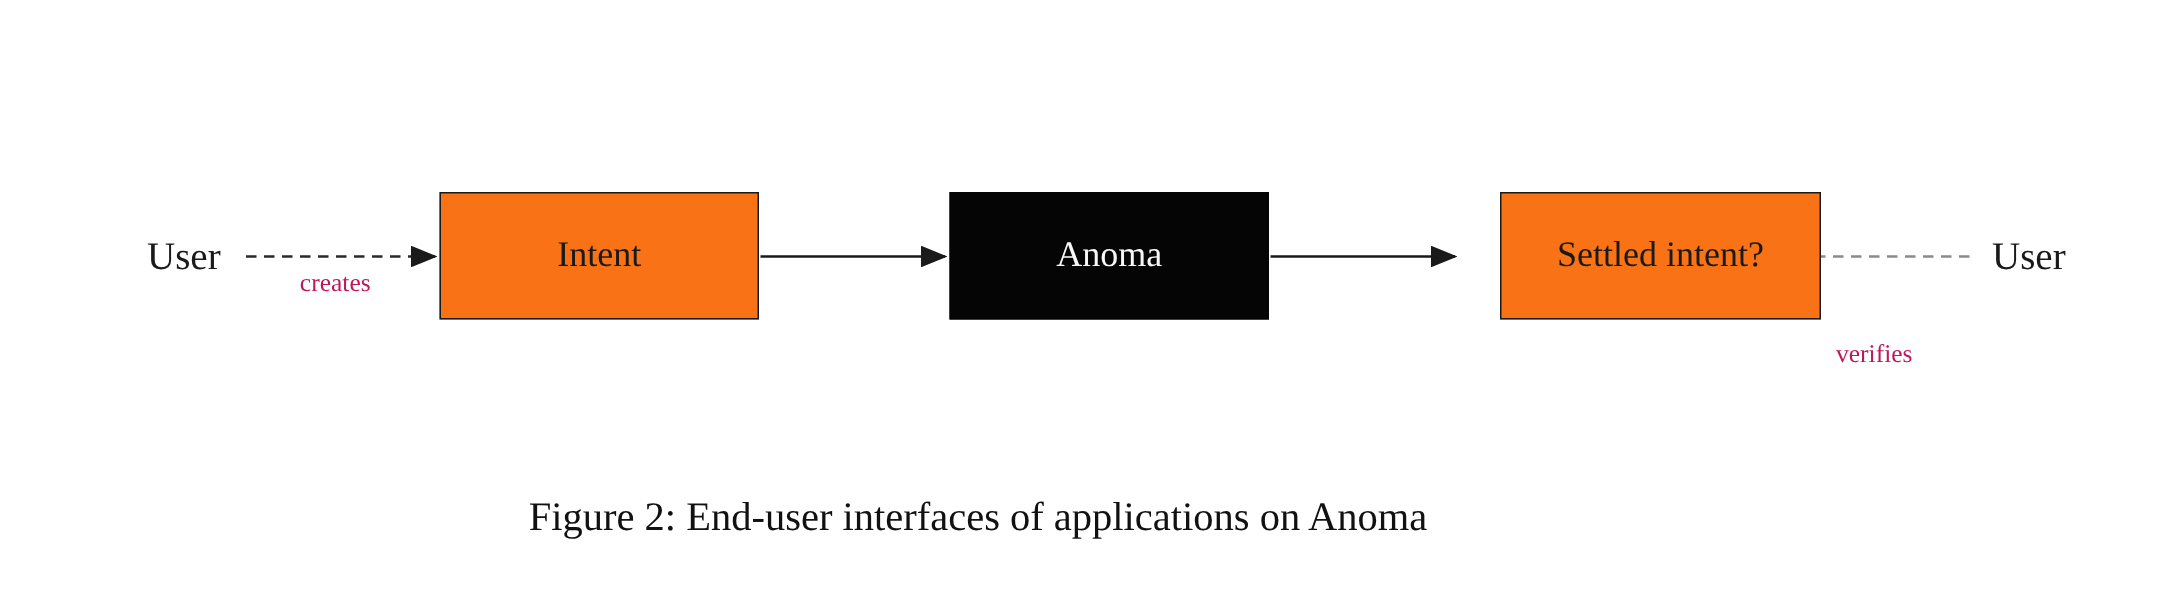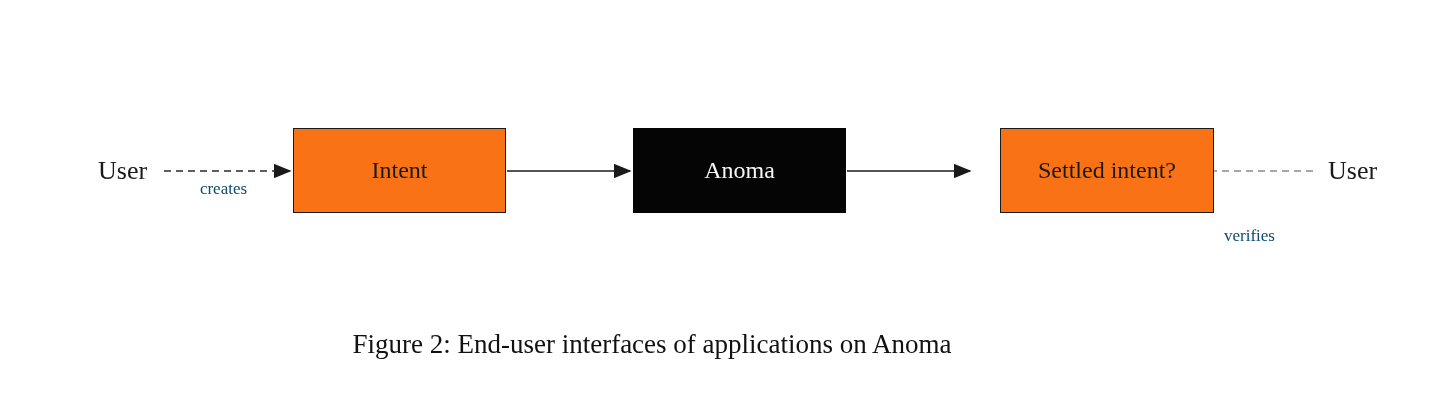--- a/index.html
+++ b/index.html
@@ -60,21 +60,21 @@
     top: 0;
     width: 1456px;
     height: 280px;
   }
   .edge-label {
     position: absolute;
     top: 179px;
     width: 115px;
     text-align: center;
     font-size: 17px;
-    color: #0c4a6e;
+    color: #be185d;
     white-space: nowrap;
   }
   .edge-label-creates  { left: 166px; }
   .edge-label-verifies { left: 1192px; margin-top: 47px; }
 
   .caption {
     position: absolute;
     left: 0;
     top: 329px;
     width: 1304px;

